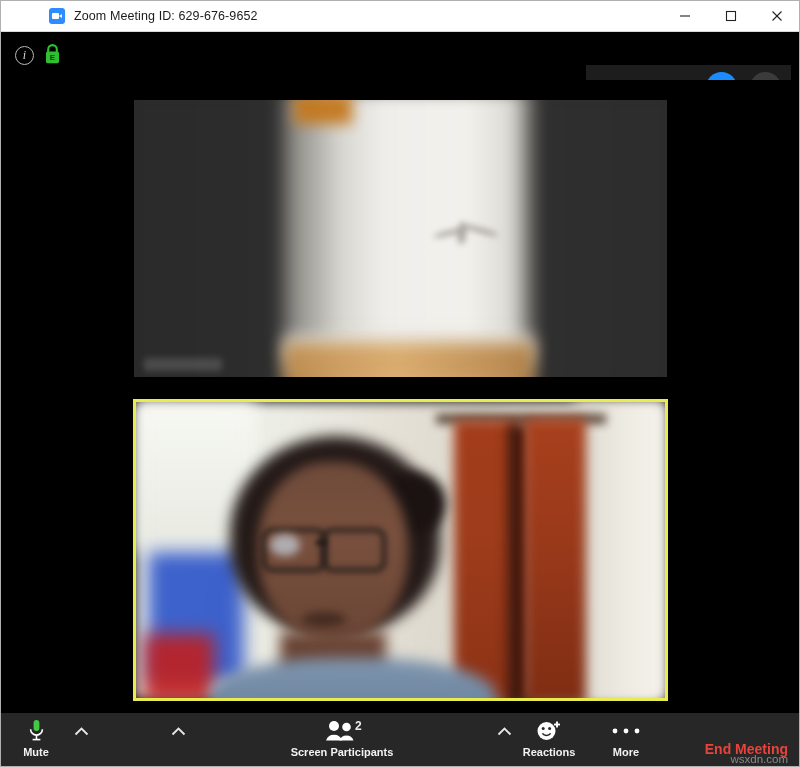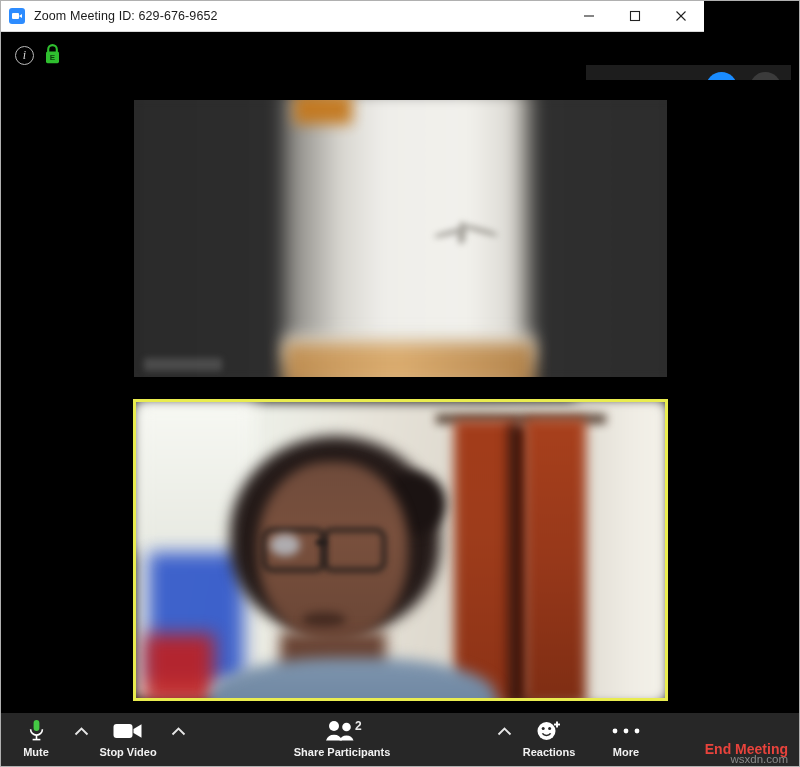--- a/index.html
+++ b/index.html
@@ -16,27 +16,28 @@
     height: 767px;
     overflow: hidden;
     background: #000;
     box-sizing: border-box;
   }
 
   
   .titlebar {
     position: absolute;
     left: 0; top: 0;
-    width: 704px;
+    width: 800px;
     height: 32px;
     background: #ffffff;
     border-bottom: 1px solid #d8d8d8;
     display: flex;
     align-items: center;
     box-sizing: border-box;
+    padding-left: 40px;
   }
   .tb-icon {
     width: 16px; height: 16px;
     margin-left: 9px;
     margin-right: 9px;
     border-radius: 3px;
     background: #2d8cff;
     position: relative;
     flex: none;
   }
@@ -580,47 +581,38 @@
         </svg>
       </div>
       <div class="lbl">Mute</div>
     </div>
     <div class="chev" style="left:81px">
       <svg width="15" height="9" viewBox="0 0 15 9">
           <polyline points="1.5,7.5 7.5,1.5 13.5,7.5" fill="none" stroke="#e6e6e6" stroke-width="1.9"></polyline>
         </svg>
     </div>
 
-    <div class="tool" style="left:128px">
-      <div class="glyph">
-        <svg width="30" height="20" viewBox="0 0 30 20">
-          <rect x="0.5" y="3" width="19" height="14" rx="3" fill="#ffffff"></rect>
-          <path d="M20.5 8 L28.5 3.2 V16.8 L20.5 12 Z" fill="#ffffff"></path>
-        </svg>
-      </div>
-      <div class="lbl">Stop Video</div>
-    </div>
     <div class="chev" style="left:178px">
       <svg width="15" height="9" viewBox="0 0 15 9">
           <polyline points="1.5,7.5 7.5,1.5 13.5,7.5" fill="none" stroke="#e6e6e6" stroke-width="1.9"></polyline>
         </svg>
     </div>
 
 
     <div class="tool" style="left:342px;width:150px;margin-left:-75px">
       <div class="glyph">
         <svg width="34" height="22" viewBox="0 0 34 22">
           <circle cx="9" cy="6" r="5" fill="#ffffff"></circle>
           <path d="M1 20.5 A8.4 8.4 0 0 1 17 20.5 Z" fill="#ffffff"></path>
           <circle cx="21.5" cy="7" r="4.3" fill="#ffffff"></circle>
           <path d="M14.5 20.5 A7.4 7.4 0 0 1 28.5 20.5 Z" fill="#ffffff"></path>
         </svg>
         <span class="badge">2</span>
       </div>
-      <div class="lbl">Share Participants</div>
+      <div class="lbl">Screen Participants</div>
     </div>
 
     <div class="chev" style="left:504px">
       <svg width="15" height="9" viewBox="0 0 15 9">
           <polyline points="1.5,7.5 7.5,1.5 13.5,7.5" fill="none" stroke="#e6e6e6" stroke-width="1.9"></polyline>
         </svg>
     </div>
 
     <div class="tool" style="left:549px">
       <div class="glyph">

